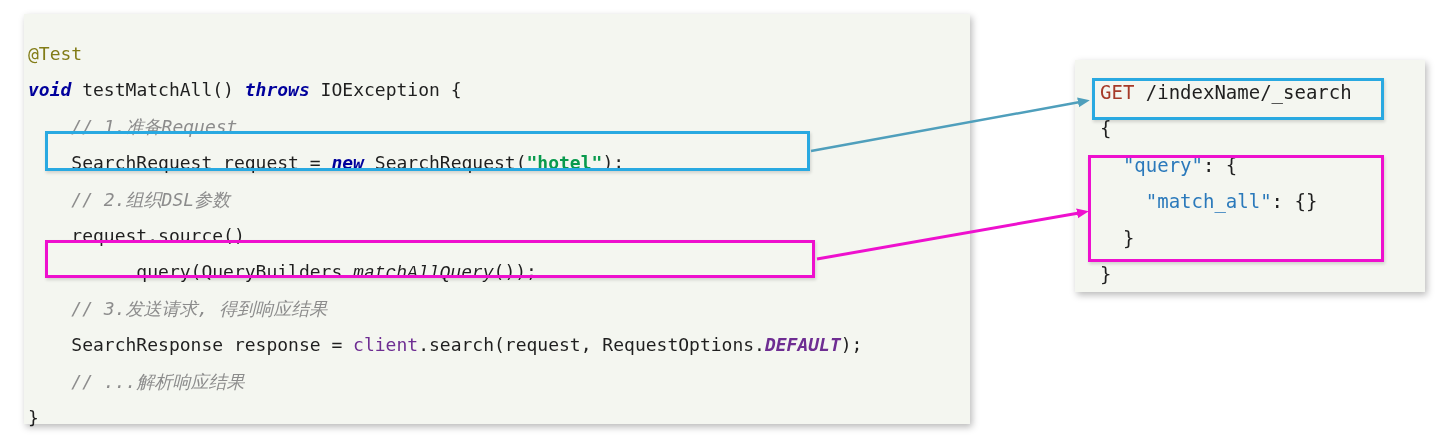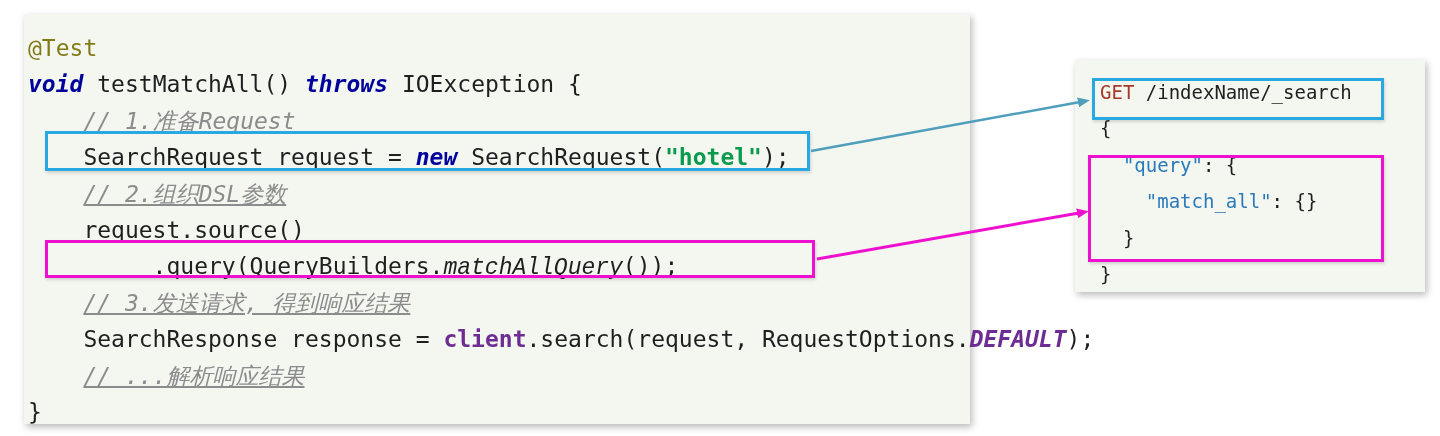--- a/index.html
+++ b/index.html
@@ -10,29 +10,29 @@
     --panel-bg:#f4f6f0; --cyan:#29a9e1; --magenta:#ee10ce;
     --arrow-cyan:#4f9fbc; --arrow-magenta:#ee10ce;
     --code-text:#1f1f1f; --comment:#8c8c8c; --annotation:#827c17;
     --keyword:#00009c; --string:#089a4d; --field:#6e2d92;
     --http-method:#a63a28; --json-key:#2a79bb;
   }
   .panel { position:absolute; background:var(--panel-bg); box-shadow:2px 3px 7px rgba(0,0,0,.28); }
   #left-panel  { left:24px;  top:14px; width:946px; height:410px; }
   #right-panel { left:1075px; top:60px; width:350px; height:232px; }
   .code { position:absolute; white-space:pre; color:var(--code-text); }
-  #left-code  { left:4px;  top:16px; font-size:23px; }
+  #left-code  { left:4px;  top:22px; font-size:18px; }
   #right-code { left:25px; top:14px; font-size:19px; }
   .code-line { height:36.4px; line-height:36.4px; white-space:pre; }
   .tok-plain   { color:var(--code-text); }
-  .tok-comment { color:var(--comment); font-style:italic;text-decoration:underline; }
+  .tok-comment { color:var(--comment); font-style:italic; }
   .tok-ann     { color:var(--annotation); }
   .tok-kw      { color:var(--keyword); font-weight:bold;font-style:italic; }
   .tok-str     { color:var(--string); font-weight:bold; }
-  .tok-field   { color:var(--field); font-weight:bold; }
+  .tok-field   { color:var(--field); font-weight:normal; }
   .tok-const   { color:var(--field); font-weight:bold; font-style:italic; }
   .tok-staticm { color:var(--code-text); font-style:italic;font-family:Liberation Mono, monospace; }
   .tok-get     { color:var(--http-method); }
   .tok-key     { color:var(--json-key); }
   .hl-box { position:absolute; border:3px solid; background:transparent;
             box-shadow:1px 2px 3px rgba(0,0,0,.15); }
   .hl-cyan    { border-color:var(--cyan); }
   .hl-magenta { border-color:var(--magenta); }
   #box-request   { left:45px;   top:131px; width:765px; height:40px;  }
   #box-query     { left:45px;   top:240px; width:770px; height:38px;  }

